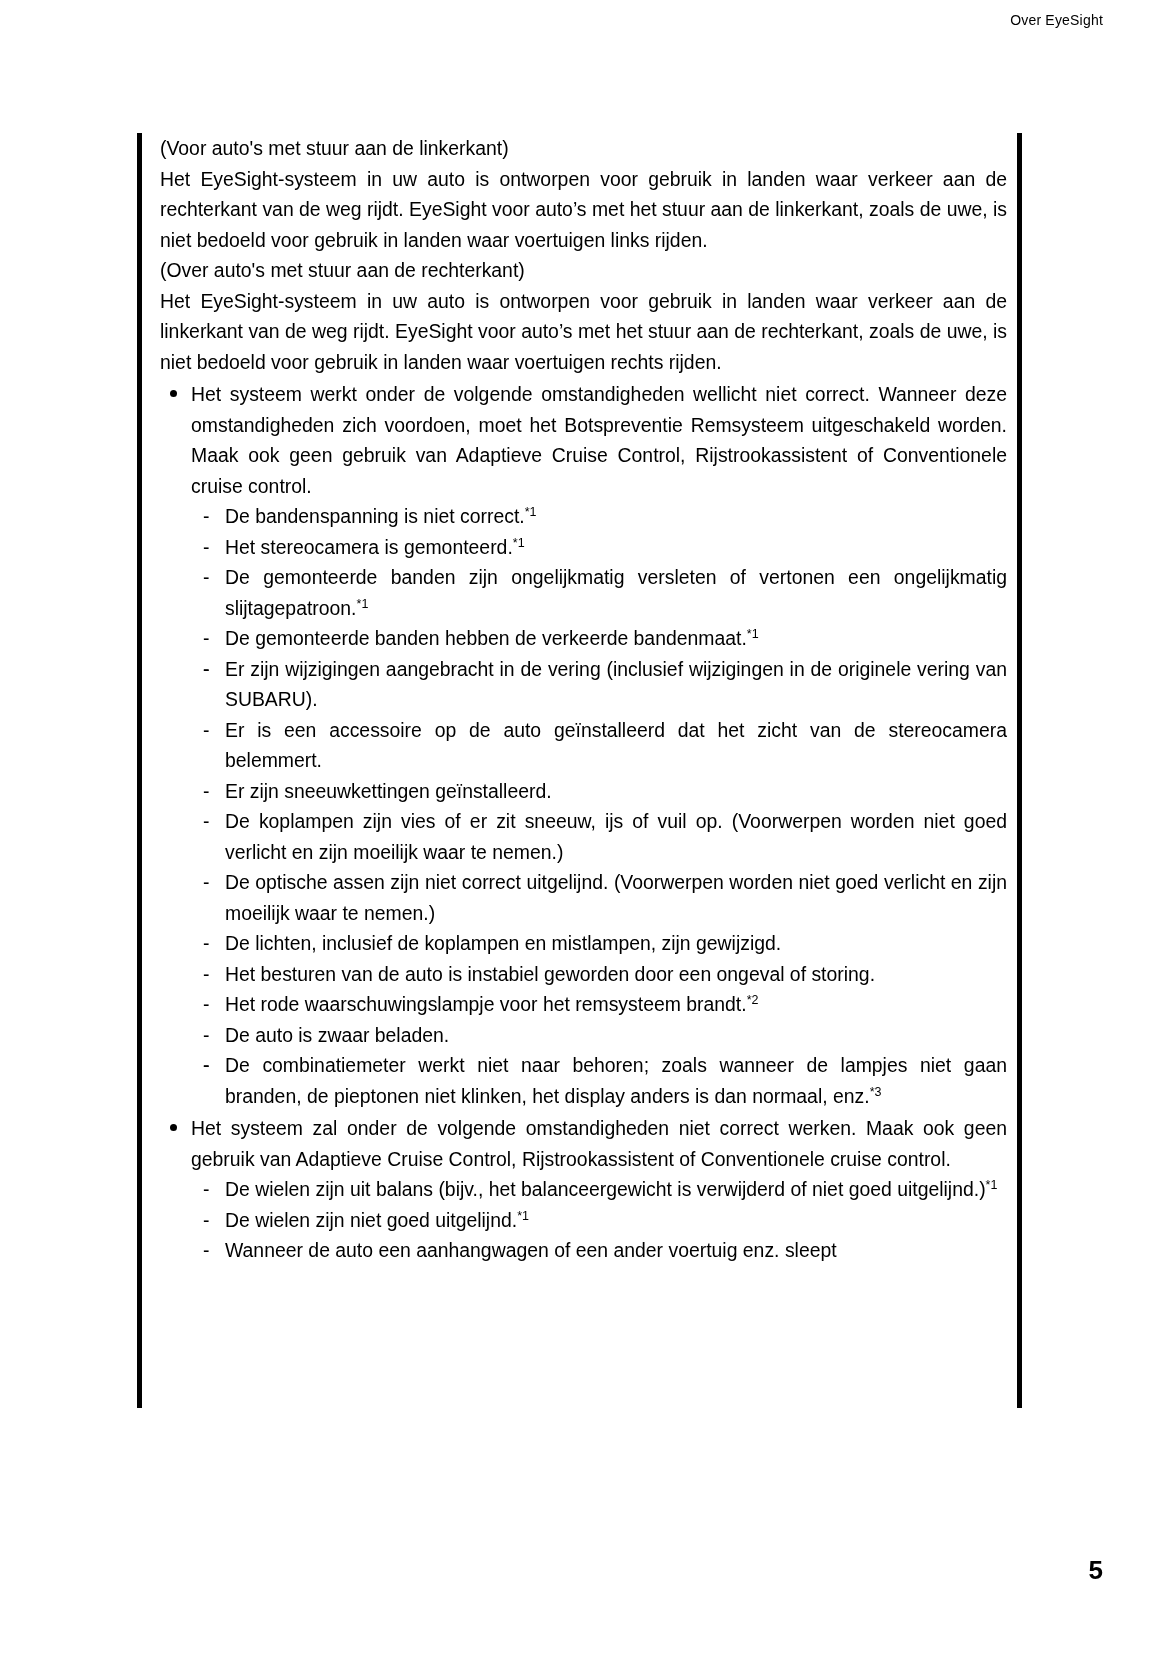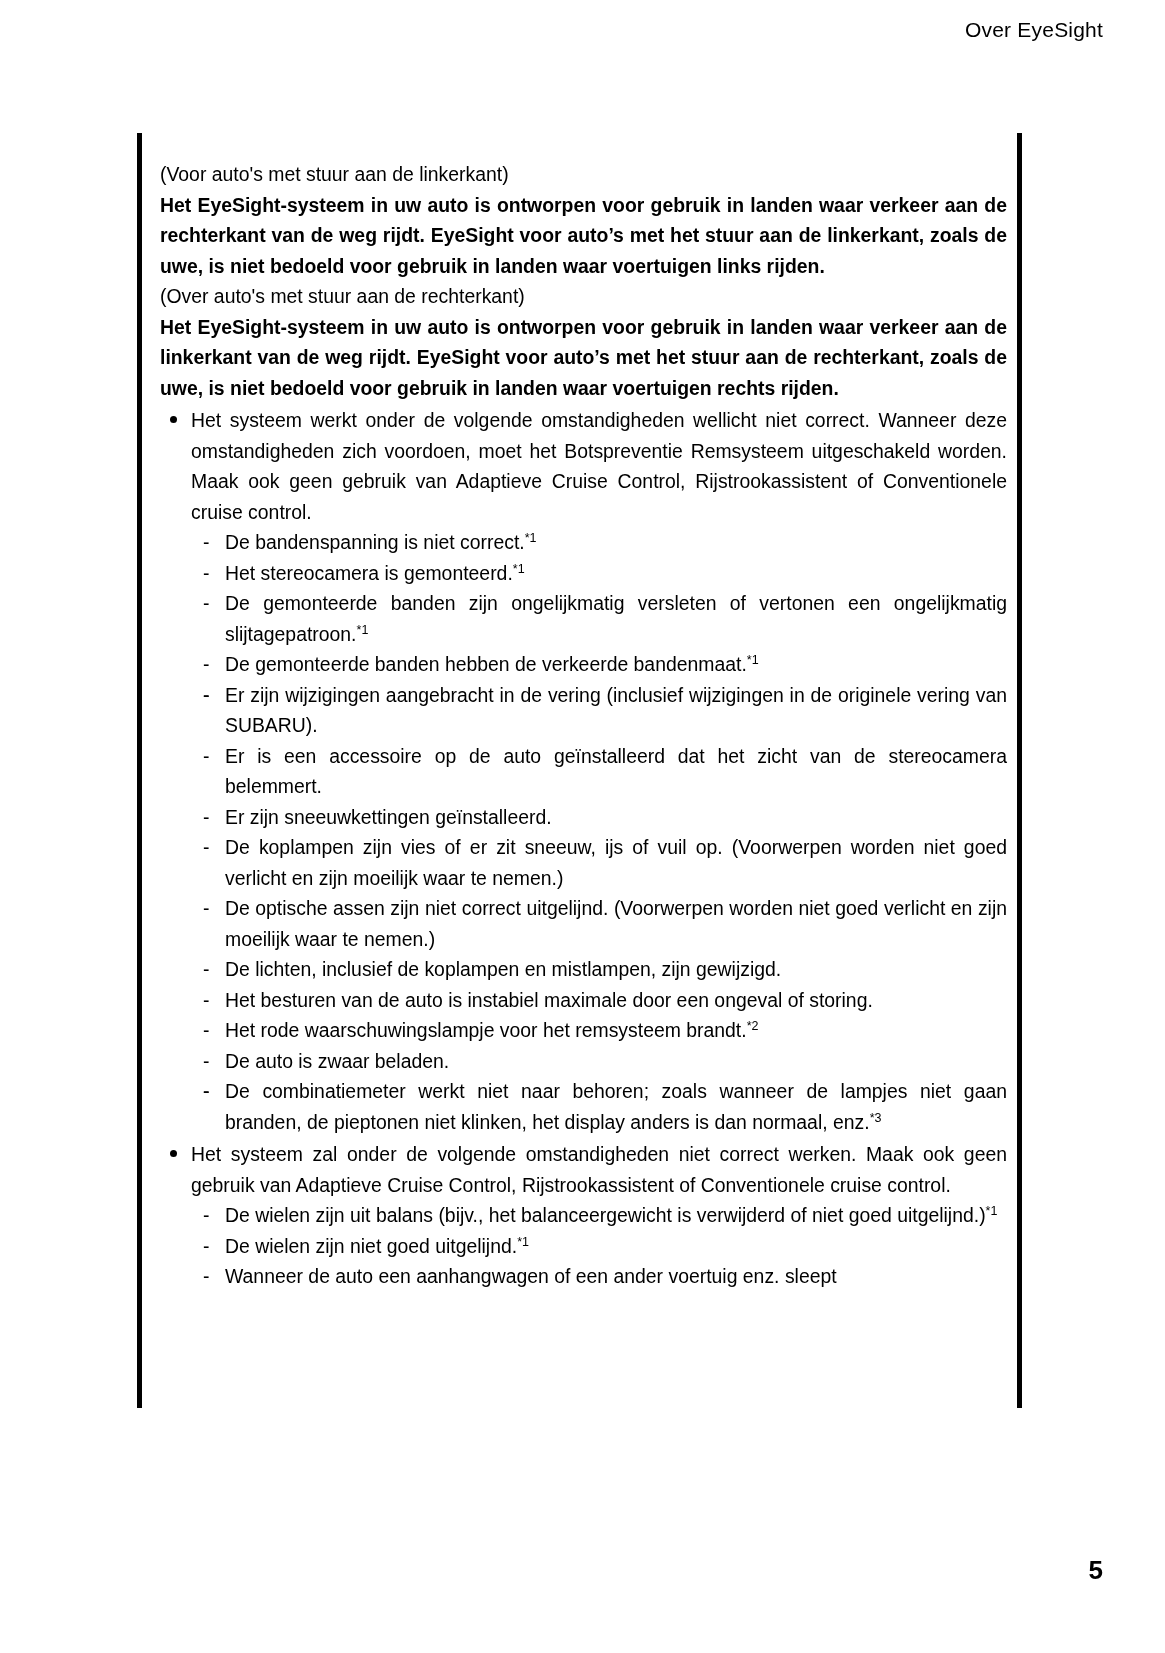--- a/index.html
+++ b/index.html
@@ -14,23 +14,23 @@
     color: #000000;
     position: relative;
     overflow: hidden;
   }
   .page {
     position: absolute;
     inset: 0;
   }
   .header {
     position: absolute;
-    top: 18px;
+    top: 12px;
     right: 62px;
-    font-size: 21px;
+    font-size: 14px;
     letter-spacing: 0.2px;
   }
   .content {
     position: absolute;
     left: 137px;
     top: 133px;
     width: 888px;
   }
   .rule-left, .rule-right {
     position: absolute;
@@ -38,32 +38,31 @@
     width: 5px;
     height: 1275px;
     background: #000000;
   }
   .rule-left { left: 137px; }
   .rule-right { left: 1017px; }
 
   .body-text {
     padding-left: 23px;
     padding-right: 18px;
-    margin-top: 26px;
   }
   p {
     margin: 0;
     font-size: 19.4px;
     line-height: 30.5px;
   }
   p.plain {
     text-align: left;
   }
   p.bold {
-    font-weight: bold;
+    font-weight: normal;
     text-align: justify;
   }
 
   ul.bullets {
     list-style: none;
     margin: 0;
     padding: 0;
   }
   li.bullet {
     position: relative;
@@ -152,21 +151,21 @@
               <li class="dash nojust"><span class="hyph">-</span><span>Het stereocamera is gemonteerd.</span><sup>*1</sup></li>
               <li class="dash"><span class="hyph">-</span><span>De gemonteerde banden zijn ongelijkmatig versleten of vertonen een ongelijkmatig slijtagepatroon.</span><sup>*1</sup></li>
               <li class="dash nojust"><span class="hyph">-</span><span>De gemonteerde banden hebben de verkeerde bandenmaat.</span><sup>*1</sup></li>
               <li class="dash nojust"><span class="hyph">-</span></li>
               <li class="dash"><span class="hyph">-</span><span>Er zijn wijzigingen aangebracht in de vering (inclusief wijzigingen in de originele vering van SUBARU).</span></li>
               <li class="dash"><span class="hyph">-</span><span>Er is een accessoire op de auto geïnstalleerd dat het zicht van de stereocamera belemmert.</span></li>
               <li class="dash nojust"><span class="hyph">-</span><span>Er zijn sneeuwkettingen geïnstalleerd.</span></li>
               <li class="dash"><span class="hyph">-</span><span>De koplampen zijn vies of er zit sneeuw, ijs of vuil op. (Voorwerpen worden niet goed verlicht en zijn moeilijk waar te nemen.)</span></li>
               <li class="dash"><span class="hyph">-</span><span>De optische assen zijn niet correct uitgelijnd. (Voorwerpen worden niet goed verlicht en zijn moeilijk waar te nemen.)</span></li>
               <li class="dash nojust"><span class="hyph">-</span><span>De lichten, inclusief de koplampen en mistlampen, zijn gewijzigd.</span></li>
-              <li class="dash nojust"><span class="hyph">-</span><span>Het besturen van de auto is instabiel maximale door een ongeval of storing.</span></li>
+              <li class="dash nojust"><span class="hyph">-</span><span>Het besturen van de auto is instabiel geworden door een ongeval of storing.</span></li>
               <li class="dash nojust"><span class="hyph">-</span><span>Het rode waarschuwingslampje voor het remsysteem brandt.</span><sup>*2</sup></li>
               <li class="dash nojust"><span class="hyph">-</span><span>De auto is zwaar beladen.</span></li>
               <li class="dash nojust"><span class="hyph">-</span></li>
               <li class="dash"><span class="hyph">-</span><span>De combinatiemeter werkt niet naar behoren; zoals wanneer de lampjes niet gaan branden, de pieptonen niet klinken, het display anders is dan normaal, enz.</span><sup>*3</sup></li>
             </ul>
         </li>
         <li class="bullet">
           <span class="dot"></span>
           <span>Het systeem zal onder de volgende omstandigheden niet correct werken. Maak ook geen gebruik van Adaptieve Cruise Control, Rijstrookassistent of Conventionele cruise control.</span>
           <ul class="dashes dash-group">

